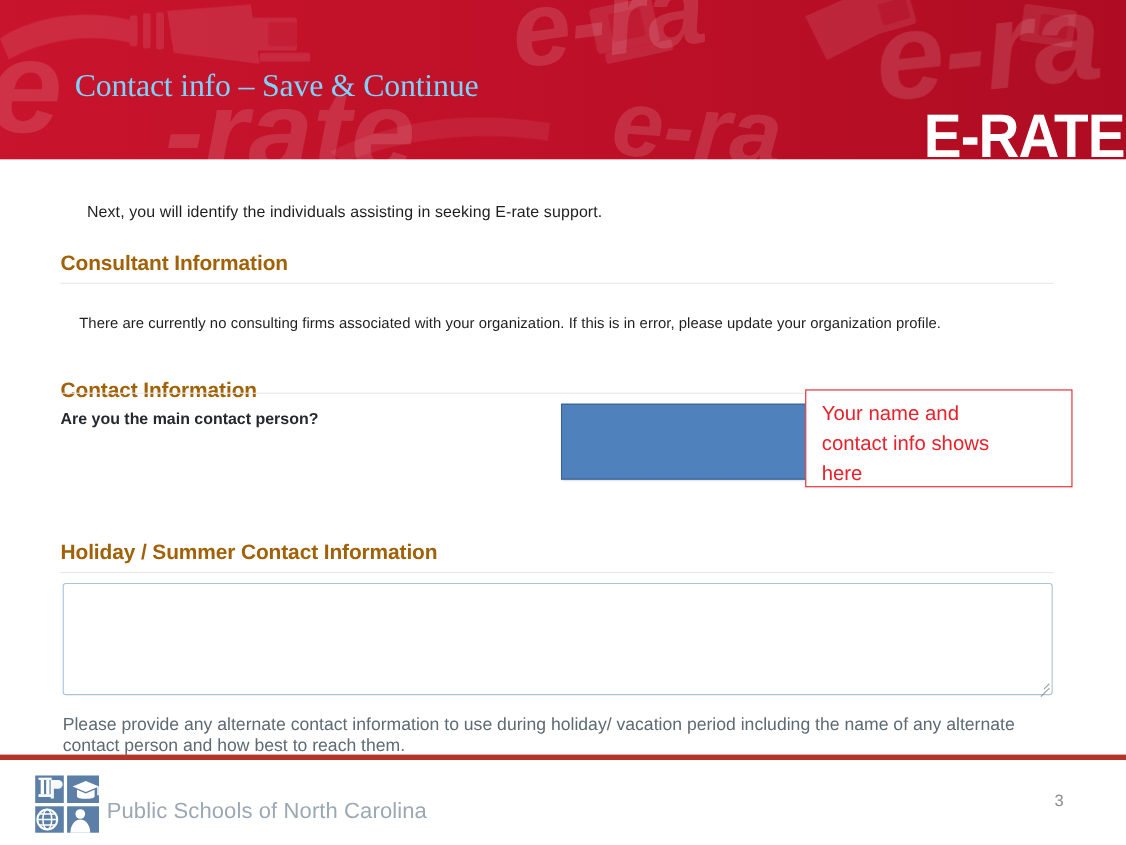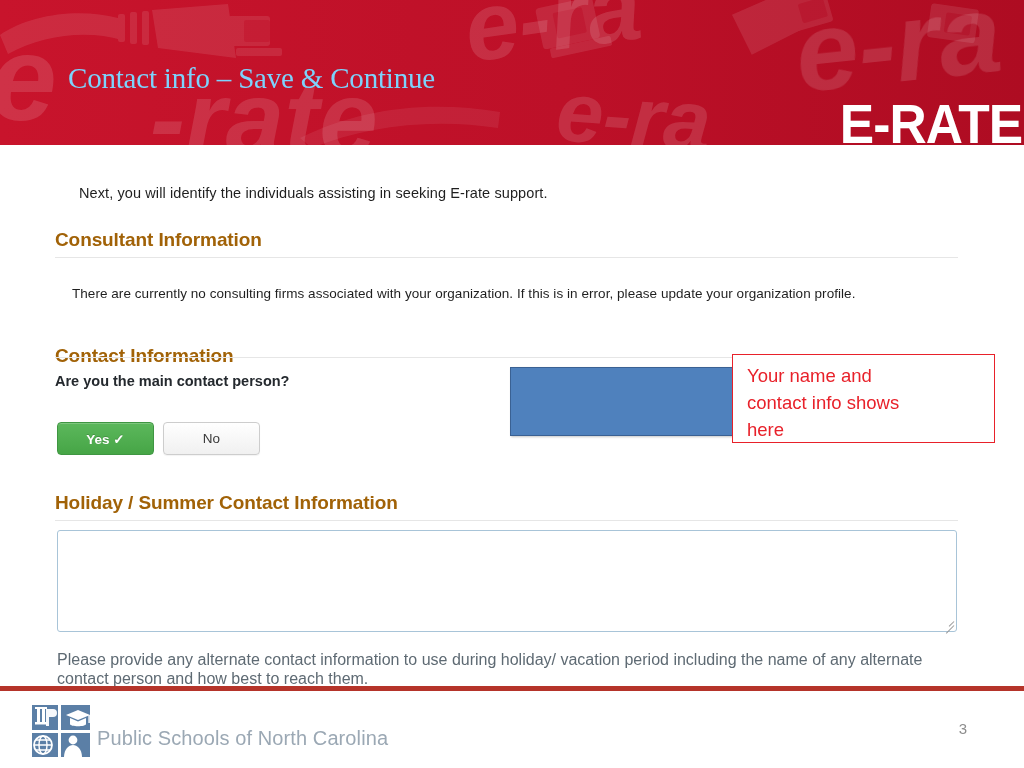--- a/index.html
+++ b/index.html
@@ -161,21 +161,21 @@
     border: 1px solid #3a6193;
     box-shadow: 1px 1px 2px rgba(0,0,0,0.22);
     box-sizing: border-box;
   }
 
   
   .callout {
     position: absolute;
     left: 732px;
     top: 209px;
-    width: 263px;
+    width: 243px;
     height: 89px;
     background: #ffffff;
     border: 1.5px solid #e8212a;
     box-sizing: border-box;
     padding: 7px 0 0 14px;
   }
   .callout-text {
     color: #e8212a;
     font-size: 18.5px;
     line-height: 27px;
@@ -332,24 +332,20 @@
 
   <div class="section-head" style="top:84px;">Consultant Information</div>
   <div class="hrule" style="top:112px;"></div>
   <div class="sub-note" style="top:141px;">There are currently no consulting firms associated with your organization. If this is in error, please update your organization profile.</div>
 
   <div class="section-head" style="top:200px;">Contact Information</div>
   <div class="hrule" style="top:212px;"></div>
 
   <div class="question-label">Are you the main contact person?</div>
 
-  <div class="btn-group">
-    <div class="btn btn-yes">Yes ✓</div>
-    <div class="btn btn-no">No</div>
-  </div>
 
   <div class="blue-block"></div>
 
   <div class="callout">
     <div class="callout-text">Your name and
 contact info shows
 here</div>
   </div>
 
   <div class="section-head" style="top:347px;">Holiday / Summer Contact Information</div>

